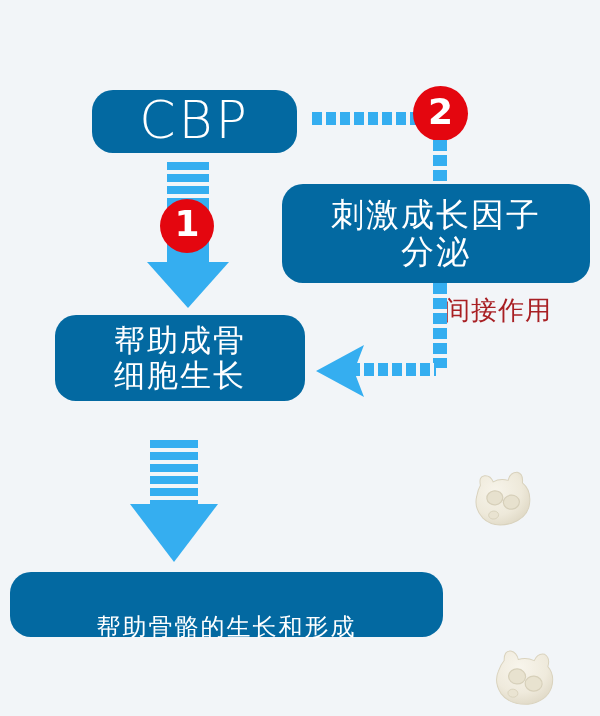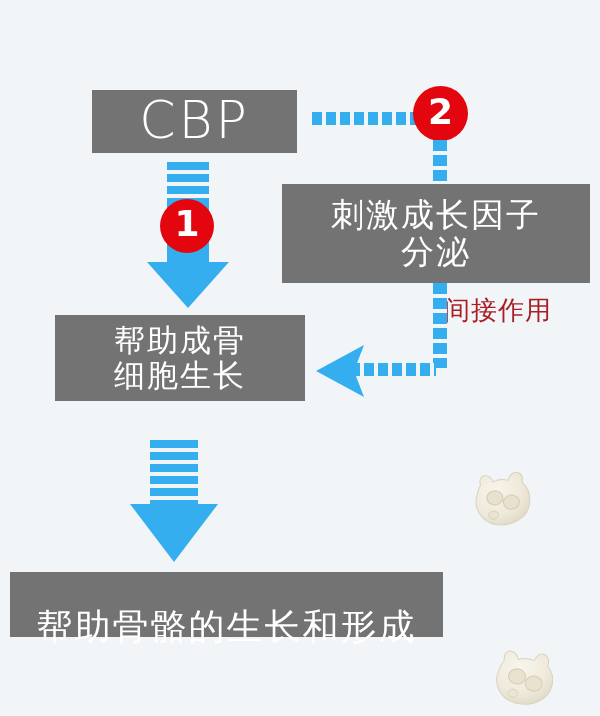--- a/index.html
+++ b/index.html
@@ -8,48 +8,49 @@
     background:#f2f5f8;
     font-family:"DejaVu Sans","Liberation Sans",sans-serif;
     overflow:hidden;
     position:relative;
   }
   #stage{position:absolute;left:0;top:0;width:600px;height:716px;}
 
   
   .box{
     position:absolute;
-    background:#737373;
+    background:#0369a1;
     color:#ffffff;
     display:flex;
     align-items:center;
     justify-content:center;
     text-align:center;
     line-height:1.12;
     letter-spacing:1px;
     box-sizing:border-box;
     font-weight:400;
+    border-radius:21px;
   }
   .box .txt{display:block;white-space:pre-line;}
 
   #box-cbp{left:92px;top:90px;width:205px;height:63px;}
   #box-cbp .txt{
     font-family:"DejaVu Sans","Liberation Sans",sans-serif;
     font-size:52px;line-height:1;letter-spacing:3px;font-weight:300;
     position:relative;top:-2px;
   }
 
   #box-growth{left:282px;top:184px;width:308px;height:99px;text-align:center;}
   #box-growth .txt{font-size:33px;letter-spacing:2px;}
 
   #box-osteo{left:55px;top:315px;width:250px;height:86px;}
   #box-osteo .txt{font-size:31px;letter-spacing:2px;}
 
   #box-bone{left:10px;top:572px;width:433px;height:65px;}
-  #box-bone .txt{font-size:36px;letter-spacing:2px;margin-top:46px;}
+  #box-bone .txt{font-size:24px;letter-spacing:2px;margin-top:46px;}
 
   
   .redlabel{
     position:absolute;
     color:#a81f23;
     font-size:29px;
     line-height:1.35;
     letter-spacing:1px;
     white-space:pre-line;
   }

